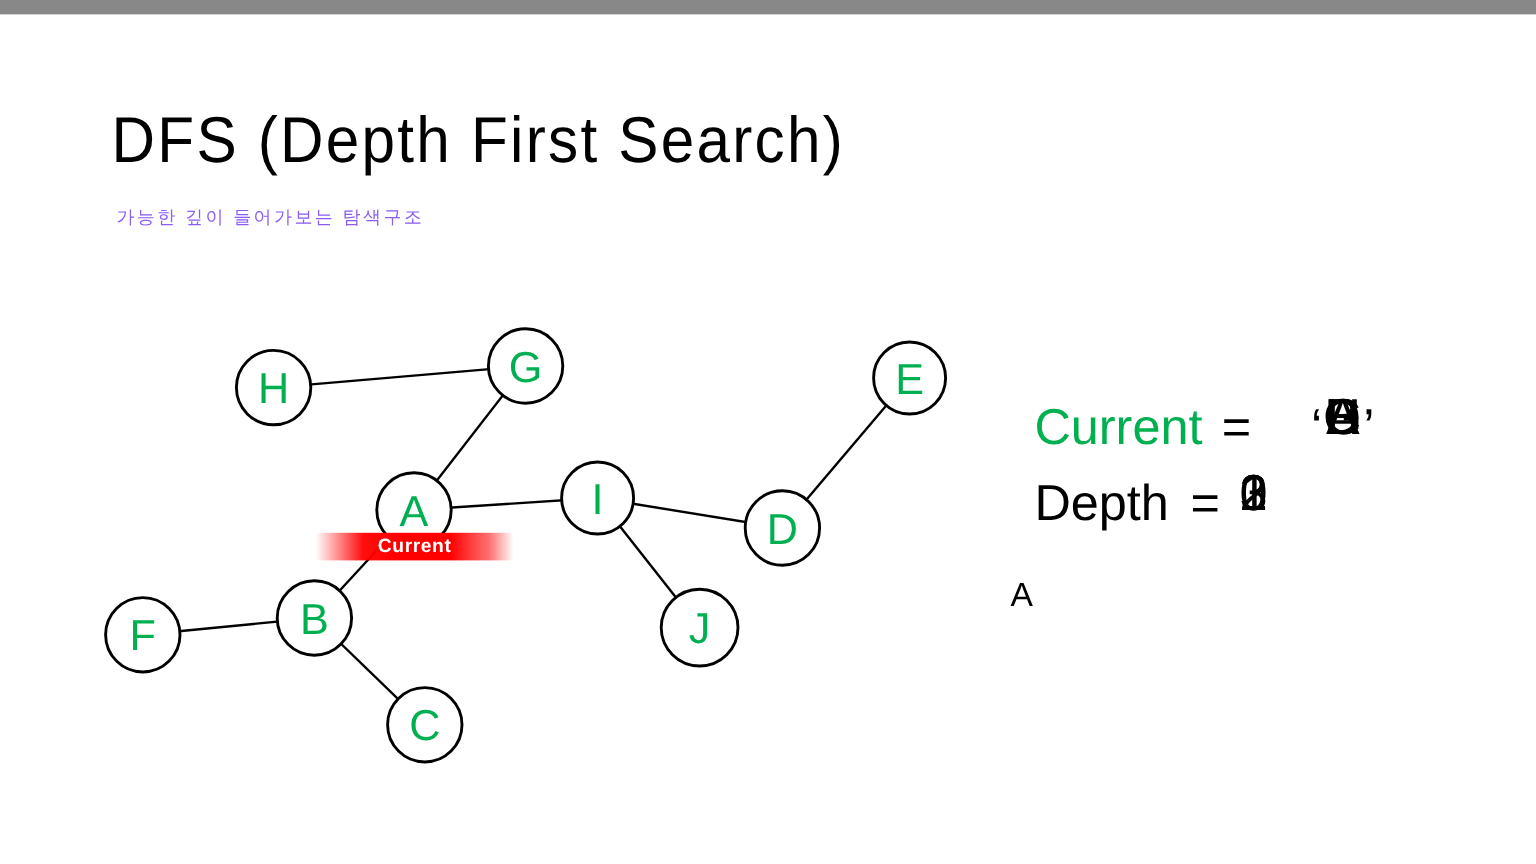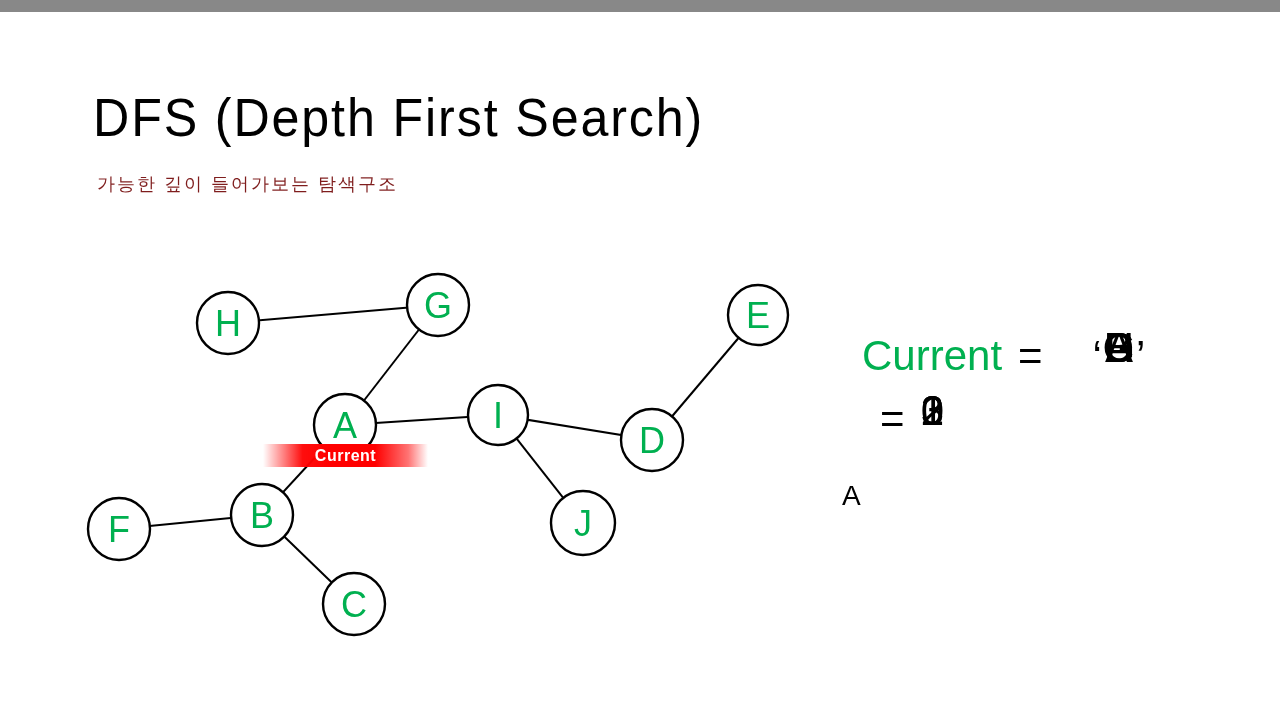--- a/index.html
+++ b/index.html
@@ -7,21 +7,21 @@
     position:relative;width:1280px;height:720px;background:#ffffff;
     overflow:hidden;font-family:"Liberation Sans",sans-serif;margin:12px auto;
   }
   .title{
     position:absolute;left:93px;top:74px;margin:0;
     font-size:54px;font-weight:500;letter-spacing:2px;color:#000;
     transform:scaleX(0.93);transform-origin:left top;white-space:nowrap;
   }
   .subtitle{
     position:absolute;left:97px;top:160px;margin:0;
-    font-size:18px;font-weight:400;letter-spacing:2px;color:#7f1d1d;
+    font-size:15px;font-weight:400;letter-spacing:2px;color:#8b5cf6;
     white-space:nowrap;
   }
   .graph-svg{position:absolute;left:0;top:0;z-index:1;}
   .current-banner{
     position:absolute;left:263px;top:432px;width:165px;height:23px;z-index:2;
     display:flex;align-items:center;justify-content:center;
     background:linear-gradient(90deg,rgba(255,0,0,0) 0%,rgba(255,0,0,0.95) 24%,rgba(255,0,0,1) 40%,rgba(255,0,0,1) 68%,rgba(255,0,0,0.55) 88%,rgba(255,0,0,0) 100%);
   }
   .current-banner span{
     color:#fff;font-size:16px;font-weight:600;letter-spacing:0.5px;line-height:23px;
@@ -99,20 +99,21 @@
           <span>A</span>
           <span>B</span>
           <span>C</span>
           <span>D</span>
           <span>G</span>
           <span>H</span>
         </span>
       <span>’</span>
     </div>
     <div class="status-line line2">
+      <span>Depth</span>
       <span class="eq2">=</span>
       <span class="stack depth-stack" id="depth-stack">
           <span>0</span>
           <span>1</span>
           <span>2</span>
           <span>3</span>
         </span>
     </div>
   </div>
 

